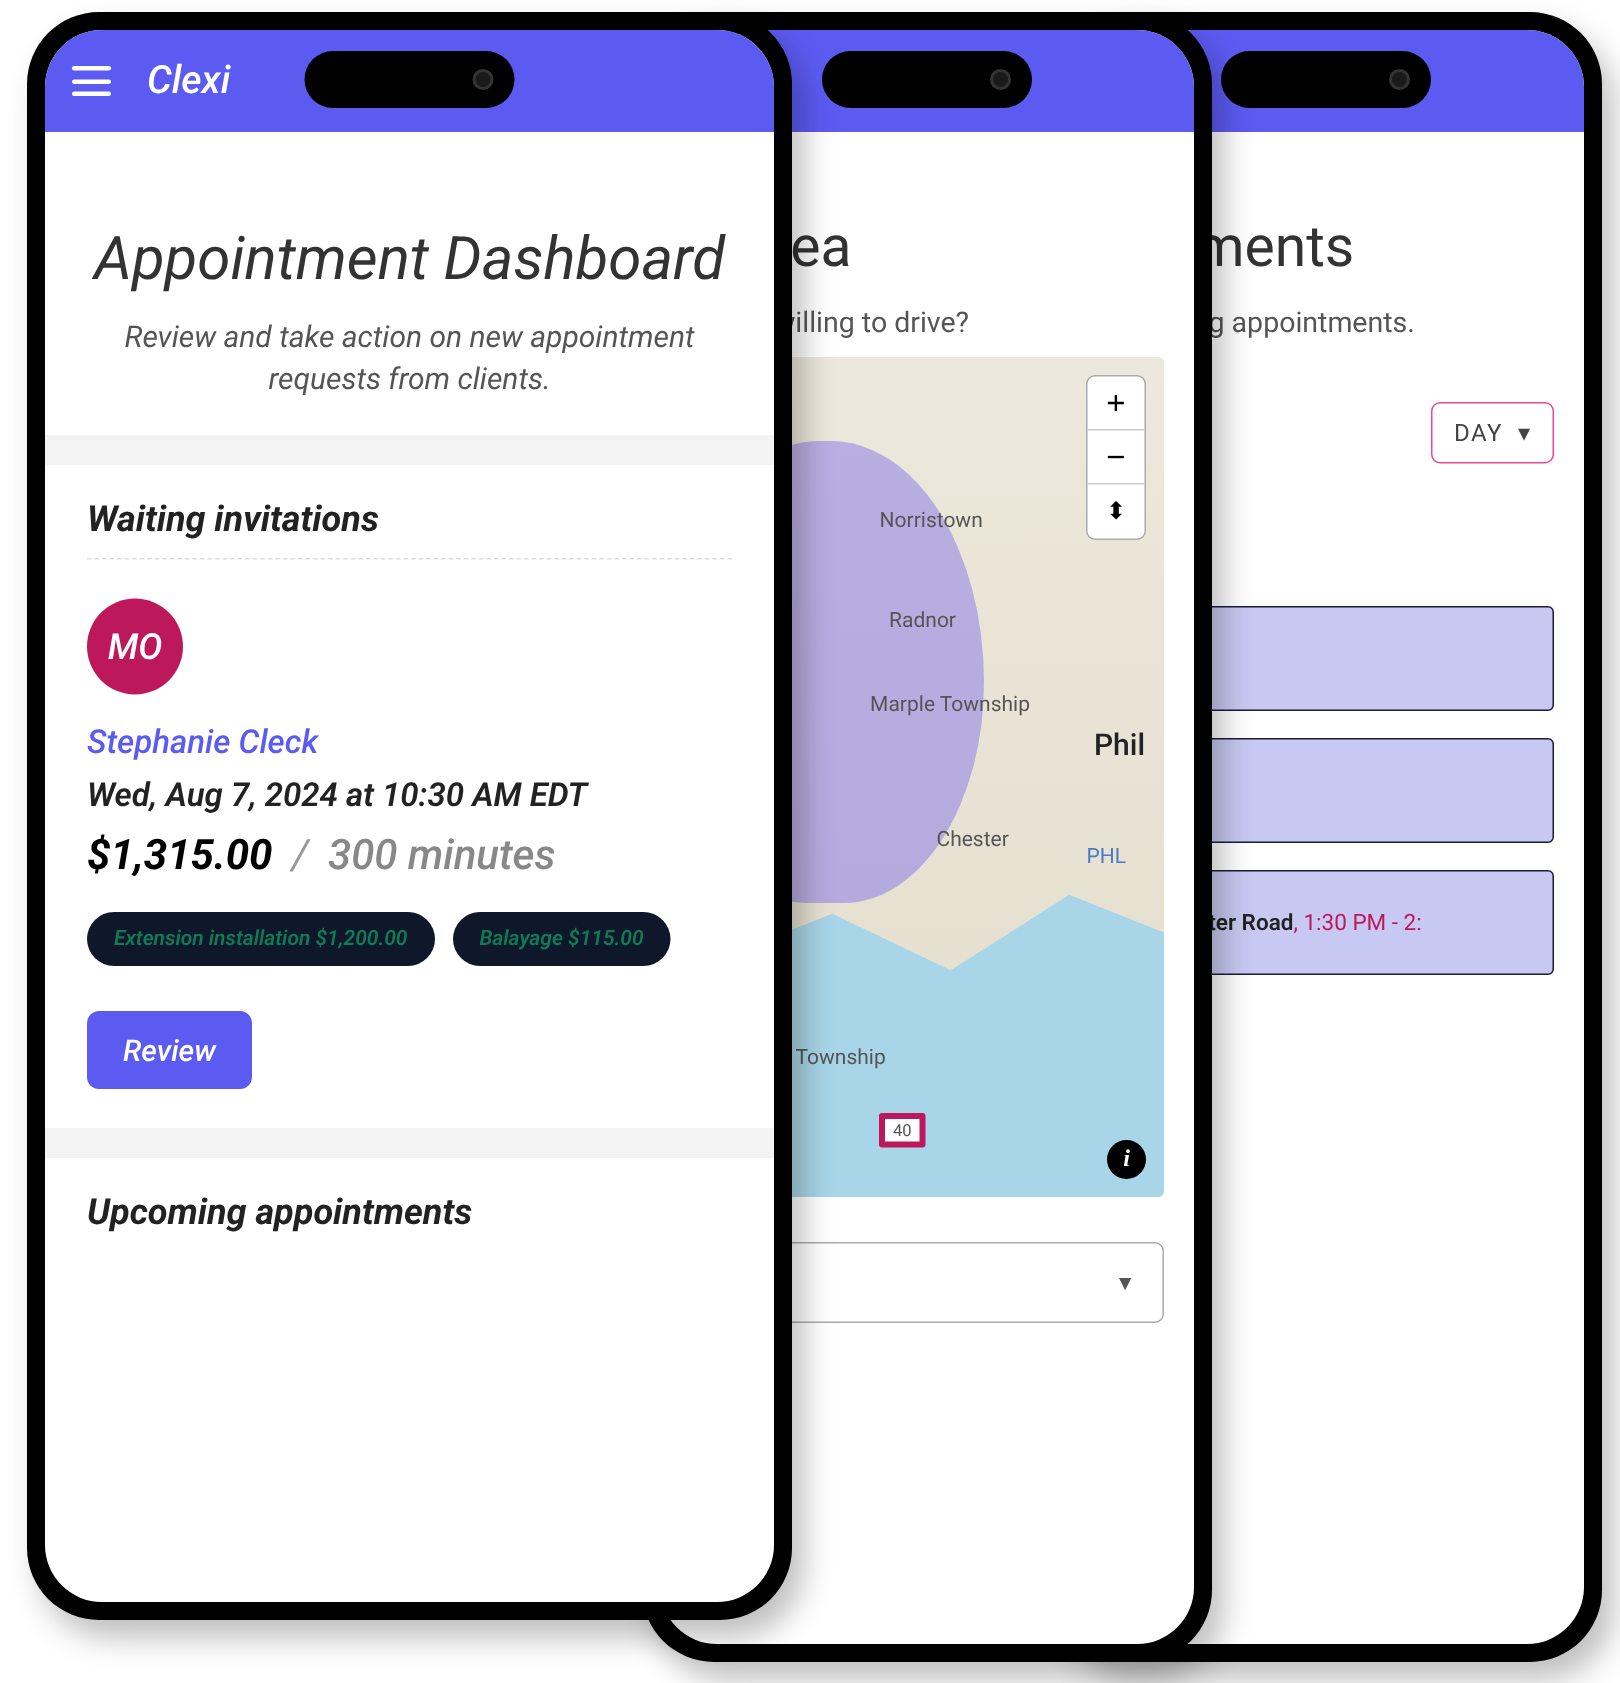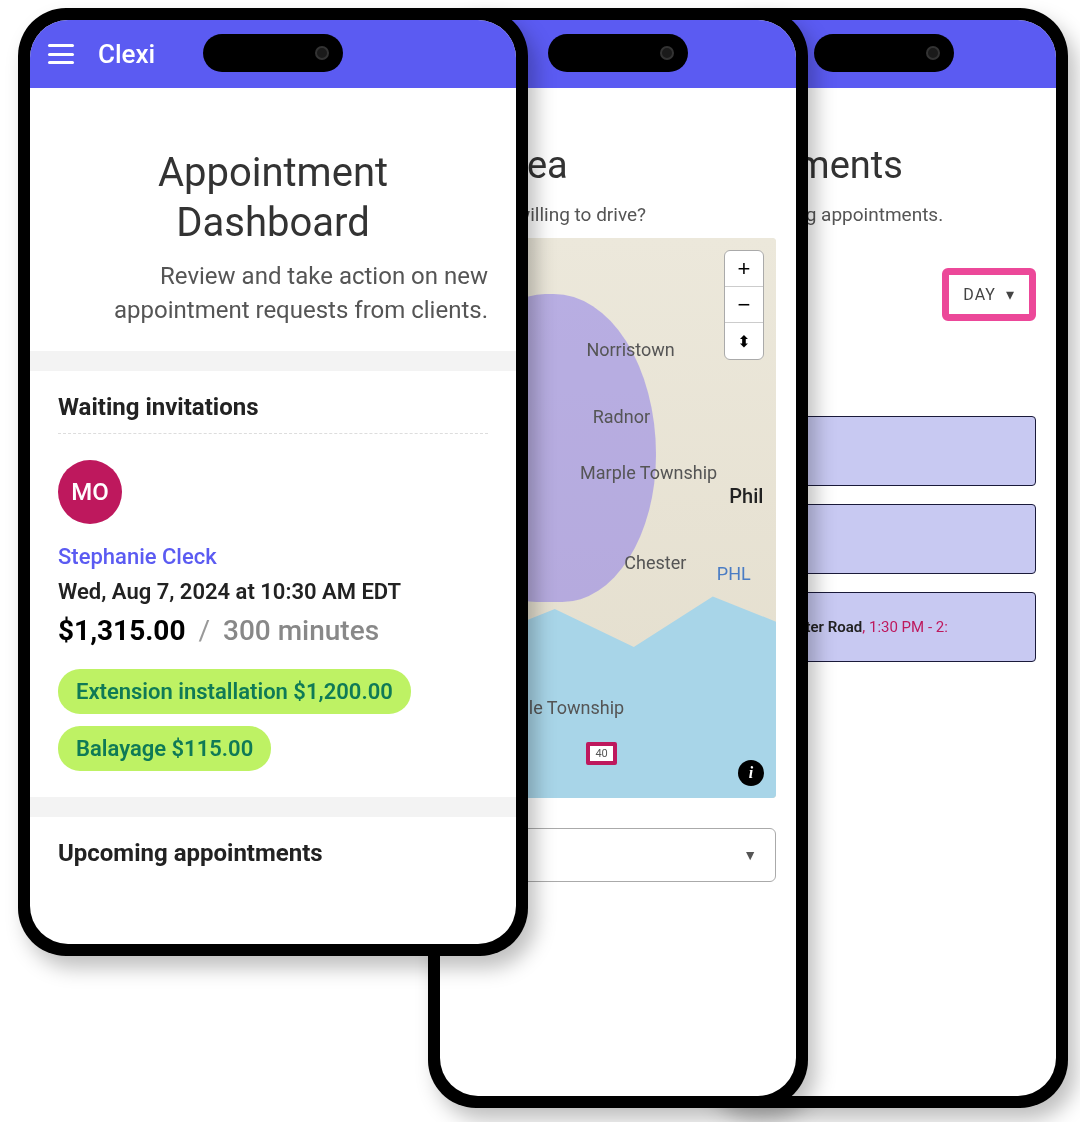--- a/index.html
+++ b/index.html
@@ -66,23 +66,23 @@
   .content { padding: 30px 28px; }
   .page-title {
     font-size: 40px;
     font-weight: 400;
     color: #333;
     text-align: center;
     line-height: 1.25;
     margin-top: 30px;
   }
   .page-sub {
-    font-size: 24px;
+    font-size: 20px;
     color: #555;
-    text-align: right;
+    text-align: center;
     margin-top: 12px;
     line-height: 1.4;
   }
   .section-gap { height: 20px; background: #f3f3f3; margin: 24px -28px 0; }
   .section-h {
     font-size: 24px;
     font-weight: 700;
     color: #222;
     padding: 22px 0 12px;
   }
@@ -95,25 +95,25 @@
     display:flex; align-items:center; justify-content:center;
     font-size: 24px; font-weight: 500;
   }
   .client-name { color: #5b5bf2; font-size: 22px; font-weight: 500; margin-top: 20px; }
   .appt-line { font-size: 22px; font-weight: 600; color: #222; margin-top: 10px; }
   .price-line { font-size: 28px; font-weight: 700; margin-top: 10px; }
   .price-line .sep { color: #999; font-weight: 400; margin: 0 6px; }
   .price-line .mins { color: #888; font-weight: 500; }
   .chips { display: flex; flex-wrap: wrap; gap: 12px; margin-top: 22px; }
   .chip {
-    background: #bef264;
+    background: #0f172a;
     color: #0f7a56;
     padding: 10px 18px;
     border-radius: 22px;
-    font-size: 22px;
+    font-size: 14px;
     font-weight: 600;
   }
   .btn-primary {
     display: inline-block;
     background: #5b5bf2;
     color: #fff;
     padding: 14px 24px;
     border-radius: 8px;
     font-size: 20px;
     font-weight: 500;
@@ -132,21 +132,21 @@
     border-radius: 50% 60% 55% 45%;
   }
   .map-pin {
     position:absolute; left:6%; top:38%;
     width: 30px; height: 30px;
     background:#3a4adf; border-radius: 50% 50% 50% 0;
     transform: rotate(-45deg);
     border: 3px solid #fff;
   }
   .map-pin::after { content:""; position:absolute; inset:7px; background:#fff; border-radius:50%; }
-  .map-label { position:absolute; font-size:18px; color:#555; }
+  .map-label { position:absolute; font-size:14px; color:#555; }
   .map-ctrls {
     position:absolute; top:12px; right:12px;
     background:#fff; border:1px solid #aaa; border-radius:6px;
     width:40px;
   }
   .map-ctrls button { display:block; width:100%; height:36px; border:none; background:none; font-size:22px; cursor:pointer; border-bottom:1px solid #ccc; }
   .map-ctrls button:last-child { border-bottom:none; font-size:16px; }
   .info-icon {
     position:absolute; bottom:12px; right:12px;
     width:26px; height:26px; border-radius:50%;
@@ -162,21 +162,21 @@
     display:flex; align-items:center; justify-content:flex-end;
     padding: 0 18px;
     cursor:pointer;
   }
   .select-box .arrow { color:#555; font-size:14px; }
 
   
   .cal-header { display:flex; align-items:center; justify-content:space-between; margin-top:40px; gap:10px; }
   .cal-month { font-size:24px; color:#222; overflow:hidden; text-overflow:ellipsis; }
   .day-select {
-    border:7px solid #ec4899; border-radius:6px;
+    border:1px solid #ec4899; border-radius:6px;
     padding: 10px 14px;
     display:flex; align-items:center; gap:10px;
     font-size:16px; letter-spacing:1px; color:#444;
     cursor:pointer;
   }
   .cal-daycol { margin-top:22px; }
   .cal-dow { font-size:15px; font-weight:700; color:#111; letter-spacing:1px; padding-left:30px; }
   .cal-daynum { font-size:22px; color:#222; padding:10px 0 20px 30px; }
   .cal-slot {
     background:#c8c9f2;
@@ -187,21 +187,21 @@
     min-height:70px;
     font-size:15px;
     color:#222;
     display:flex; align-items:center;
     cursor:pointer;
   }
   .cal-slot .detail { font-weight:600; }
   .cal-slot .time { color:#be185d; }
 
   
-  .phone1 { left: 18px; top: 8px; width: 510px; height: 948px; z-index: 30; }
+  .phone1 { left: 18px; top: 8px; width: 510px; height: 1072px; z-index: 30; font-style: italic; }
   .phone2 { left: 428px; top: 8px; width: 380px; height: 1100px; z-index: 20; }
   .phone3 { left: 700px; top: 8px; width: 368px; height: 1100px; z-index: 10; }
   .phone2 .content, .phone3 .content { padding: 30px 20px; }
   .phone2 .page-title, .phone3 .page-title { font-size: 38px; text-align:left; margin-top:24px; }
   .phone2 .page-sub, .phone3 .page-sub { font-size:19px; text-align:left; }
 </style>
 </head>
 <body>
 
 <div class="phone phone3">
@@ -304,19 +304,20 @@
         <div class="appt-line">Wed, Aug 7, 2024 at 10:30 AM EDT</div>
         <div class="price-line">
           <span>$1,315.00</span>
           <span class="sep">/</span>
           <span class="mins">300 minutes</span>
         </div>
         <div class="chips">
           <div class="chip">Extension installation $1,200.00</div>
           <div class="chip">Balayage $115.00</div>
         </div>
+        <div class="btn-primary">Review</div>
       </div>
 
       <div class="section-gap" style="margin-top:26px;"></div>
       <div class="section-h">Upcoming appointments</div>
     </div>
   </div>
 </div>
 
 </body></html>

